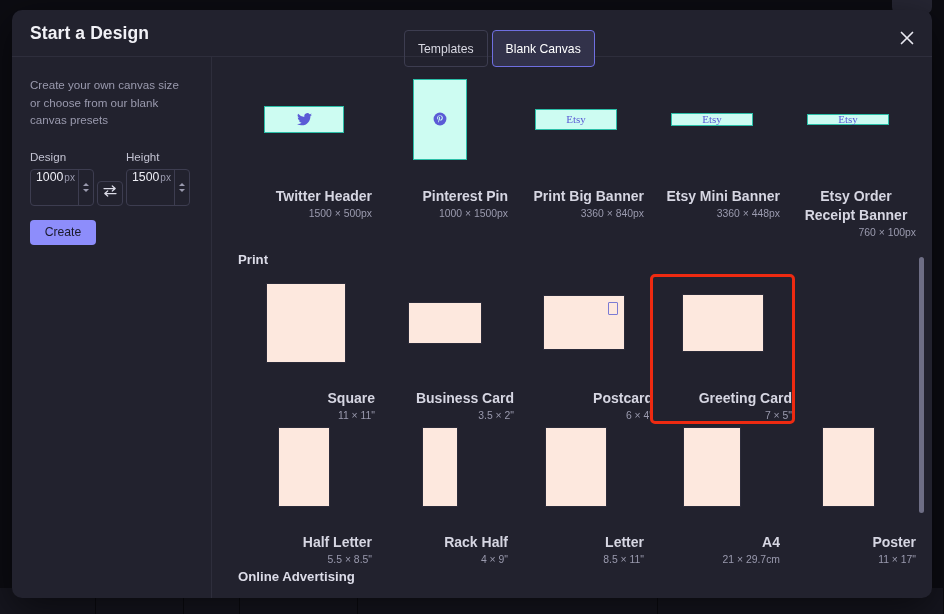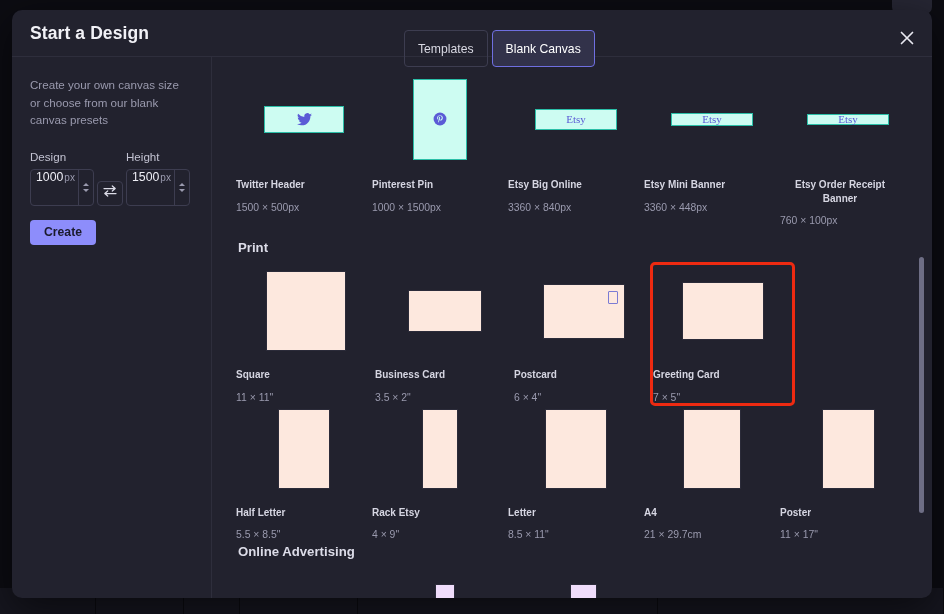--- a/index.html
+++ b/index.html
@@ -210,21 +210,21 @@
 
   #create-button {
     margin-top: 14px;
     width: 66px;
     height: 25px;
     background: #8d8dfb;
     color: #1a1a2b;
     border: none;
     border-radius: 4px;
     font-size: 12.2px;
-    font-weight: 700;
+    font-weight: 400;
     font-family: "Liberation Sans", sans-serif;
     cursor: pointer;
   }
 
   
   #presets-pane {
     position: relative;
     flex: 1;
     overflow: hidden;
     padding: 14px 0 0 0;
@@ -236,24 +236,23 @@
     margin: 0 0 10px 26px;
   }
   .preset-row {
     display: flex;
     padding: 0 16px 0 24px;
   }
   .preset-cell {
     width: 139px;
     display: flex;
     flex-direction: column;
-    align-items: flex-start;
+    align-items: flex-end;
     cursor: pointer;
     position: relative;
-    gap: 8px;
   }
   .thumb-area {
     height: 92px;
     width: 100%;
     display: flex;
     align-items: center;
     justify-content: center;
   }
   .thumb {
     position: relative;
@@ -267,26 +266,26 @@
   }
   .thumb.print {
     background: #fde8de;
     border: 1px solid #2b2b39;
   }
   .thumb.ads {
     background: #f0ddfb;
     border: 1px solid #2b2b39;
   }
   .preset-name {
-    font-size: 10px;
+    font-size: 14px;
     font-weight: bold;
     color: #d6d6e2;
     text-align: center;
     line-height: 1.35;
-    margin-top: 3px;
+    margin-top: 20px;
     max-width: 120px;
   }
   .preset-dims {
     font-size: 10.4px;
     color: #9a9aae;
     text-align: center;
     margin-top: 2px;
   }
   .preset-cell.highlighted {
     outline: 3px solid #ee2a11;
@@ -438,21 +437,21 @@
               </div>
               <div class="preset-name">Pinterest Pin</div>
               <div class="preset-dims">1000 × 1500px</div>
             </div>
             <div class="preset-cell">
               <div class="thumb-area" style="height: 96px;">
                 <div class="thumb social" style="width: 82px; height: 21px;">
                   <span style="font-family:'Liberation Serif',serif;color:#5b5bd6;font-size:11px;line-height:1;">Etsy</span>
                 </div>
               </div>
-              <div class="preset-name">Etsy Big Online</div>
+              <div class="preset-name">Print Big Banner</div>
               <div class="preset-dims">3360 × 840px</div>
             </div>
             <div class="preset-cell">
               <div class="thumb-area" style="height: 96px;">
                 <div class="thumb social" style="width: 82px; height: 13px;">
                   <span style="font-family:'Liberation Serif',serif;color:#5b5bd6;font-size:11px;line-height:1;">Etsy</span>
                 </div>
               </div>
               <div class="preset-name">Etsy Mini Banner</div>
               <div class="preset-dims">3360 × 448px</div>
@@ -505,21 +504,21 @@
               <div class="thumb-area">
                 <div class="thumb print" style="width: 52px; height: 80px;"></div>
               </div>
               <div class="preset-name">Half Letter</div>
               <div class="preset-dims">5.5 × 8.5"</div>
             </div>
             <div class="preset-cell">
               <div class="thumb-area">
                 <div class="thumb print" style="width: 36px; height: 80px;"></div>
               </div>
-              <div class="preset-name">Rack Etsy</div>
+              <div class="preset-name">Rack Half</div>
               <div class="preset-dims">4 × 9"</div>
             </div>
             <div class="preset-cell">
               <div class="thumb-area">
                 <div class="thumb print" style="width: 62px; height: 80px;"></div>
               </div>
               <div class="preset-name">Letter</div>
               <div class="preset-dims">8.5 × 11"</div>
             </div>
             <div class="preset-cell">

